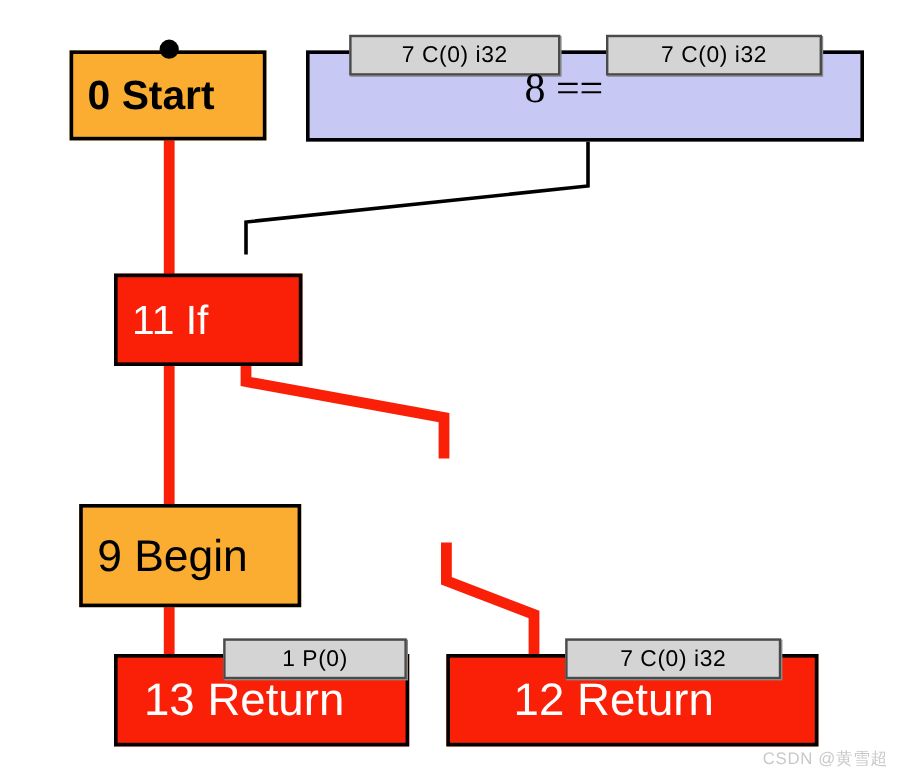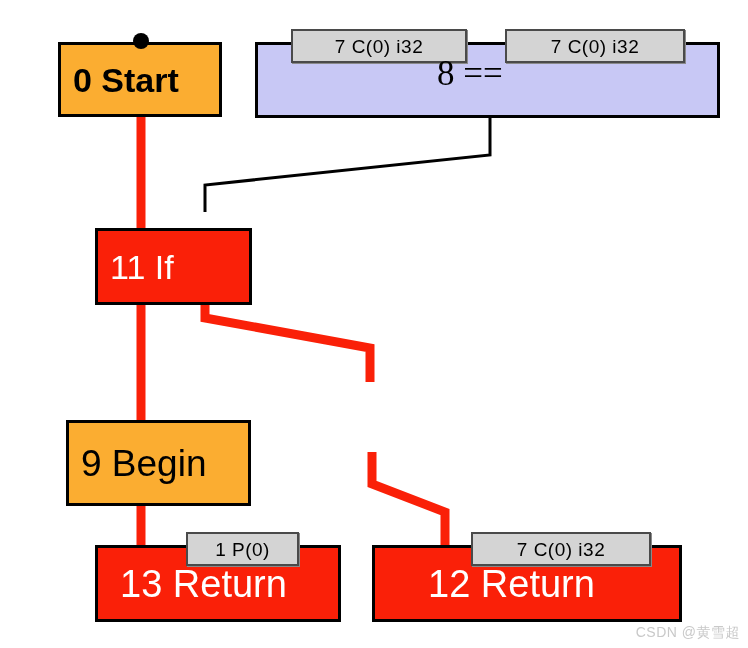--- a/index.html
+++ b/index.html
@@ -141,21 +141,21 @@
   </div>
 
   <div class="node n-begin" style="left:66px; top:378px; width:185px; height:86px;margin-top:42px;">
     <span class="node-label">9 Begin</span>
   </div>
 
 
   <div class="node n-red" style="left:95px; top:545px; width:246px; height:77px;">
     <span class="node-label" style="padding-left:22px;">13 Return</span>
   </div>
-  <div class="chip" style="left:186px; top:532px; width:113px; height:34px;">1  P(0)</div>
+  <div class="chip" style="left:186px; top:532px; width:153px; height:34px;">1  P(0)</div>
 
   <div class="node n-red" style="left:372px; top:545px; width:310px; height:77px;">
     <span class="node-label" style="padding-left:53px;">12 Return</span>
   </div>
   <div class="chip" style="left:471px; top:532px; width:180px; height:34px;">7  C(0)  i32</div>
 
   <div class="watermark">CSDN @黄雪超</div>
 
 </div>
 

